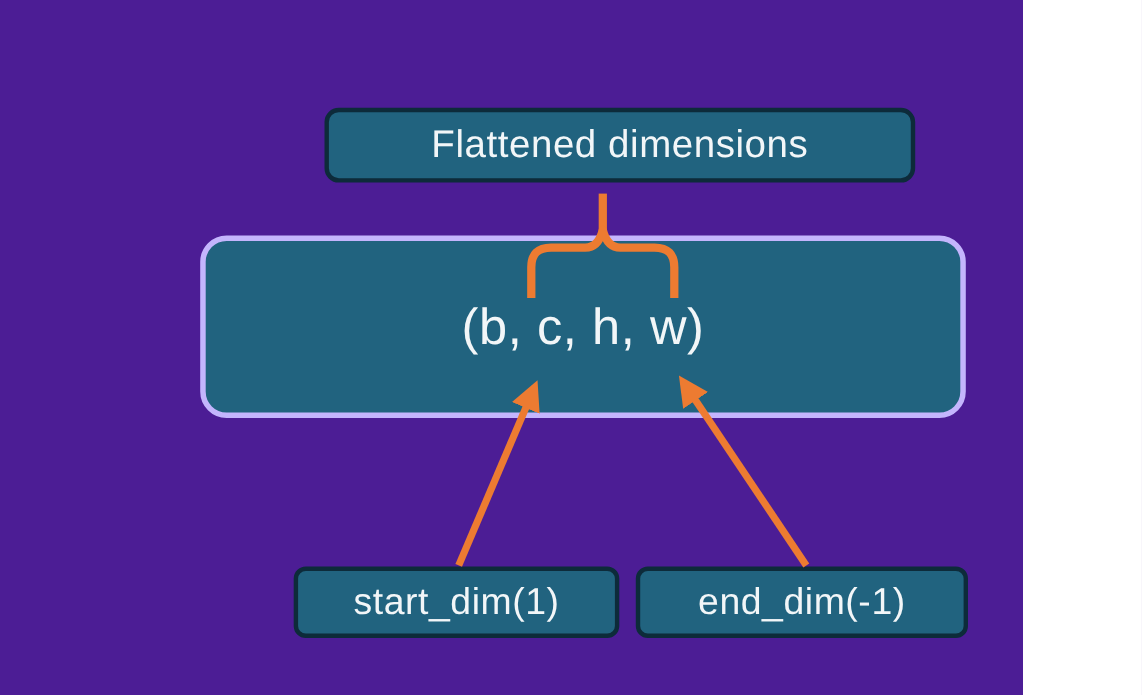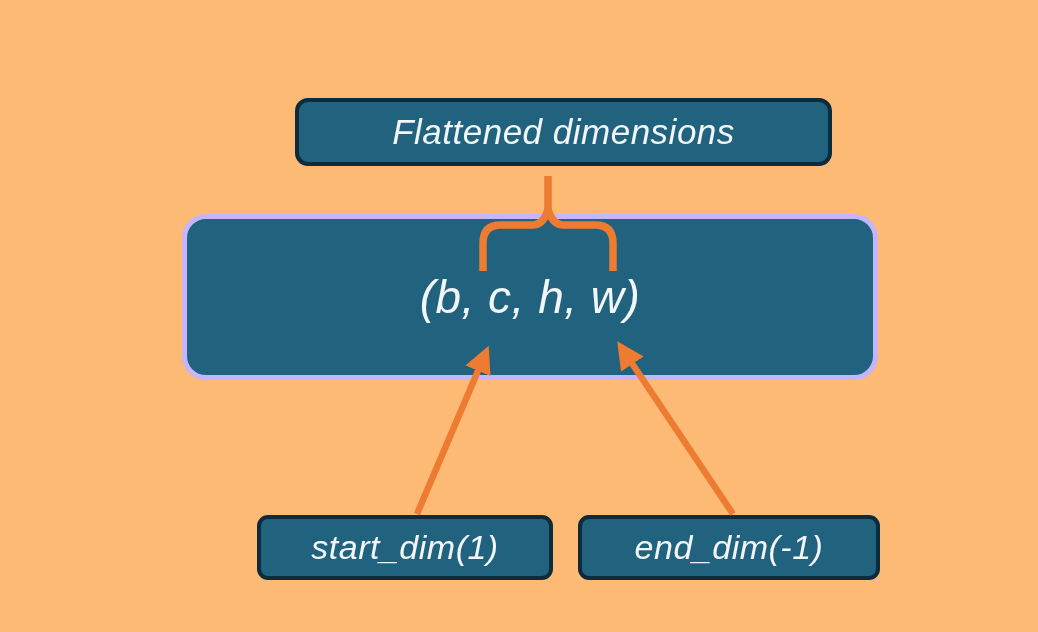--- a/index.html
+++ b/index.html
@@ -3,25 +3,24 @@
 <meta charset="utf-8">
 <style>
   html, body {
     margin: 0;
     padding: 0;
     background: #ffffff;
     font-family: "Liberation Sans", sans-serif;
   }
   .canvas {
     position: relative;
-    width: 1038px;
+    width: 930px;
     height: 632px;
-    background: #fdba74;
+    background: #4c1d95;
     overflow: hidden;
-    font-style: italic;
   }
   .node {
     position: absolute;
     box-sizing: border-box;
     background: #21637F;
     border: 4px solid #0D2B3A;
     color: #F2F6F8;
     display: flex;
     align-items: center;
     justify-content: center;
@@ -44,21 +43,21 @@
     border: 5px solid #c4b5fd;
     border-radius: 24px;
     font-size: 46px;
   }
   .param-node {
     top: 515px;
     height: 65px;
     border-radius: 11px;
     font-size: 34px;
   }
-  .param-node.start { left: 257px; width: 296px; }
+  .param-node.start { left: 267px; width: 296px; }
   .param-node.end   { left: 578px; width: 302px; }
 
   .connectors {
     position: absolute;
     left: 0;
     top: 0;
     width: 1038px;
     height: 632px;
     z-index: 2;
     pointer-events: none;

